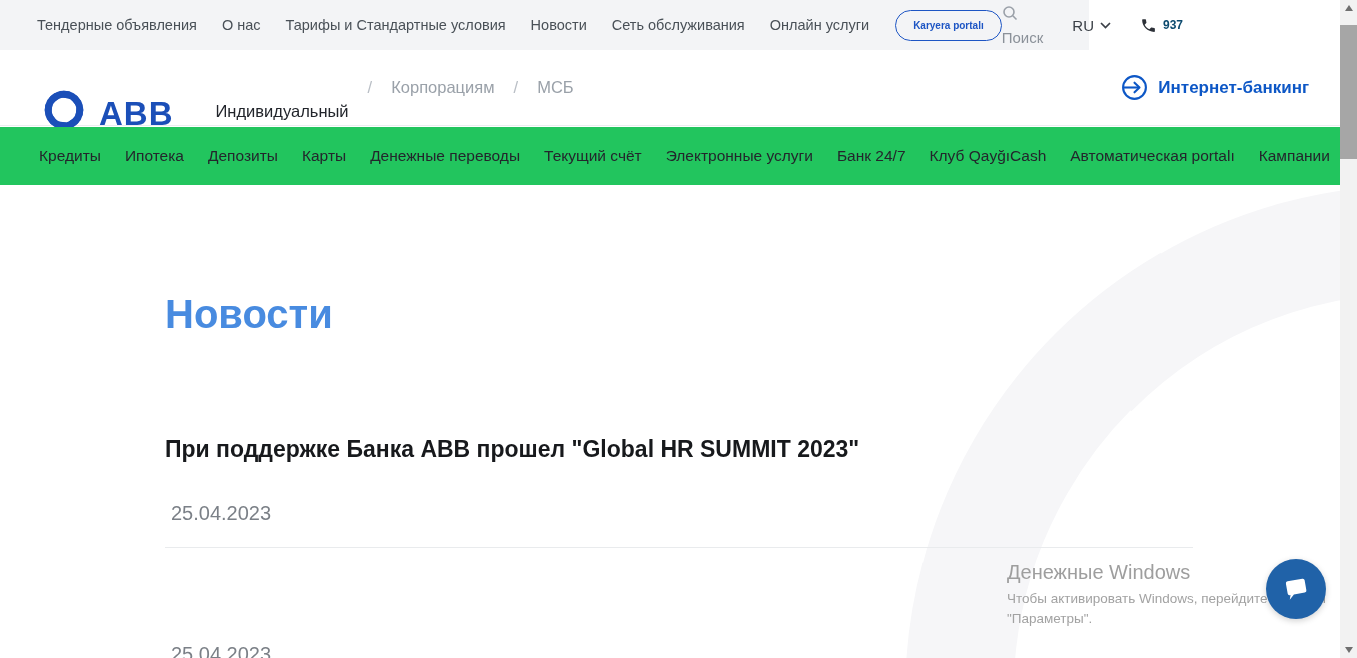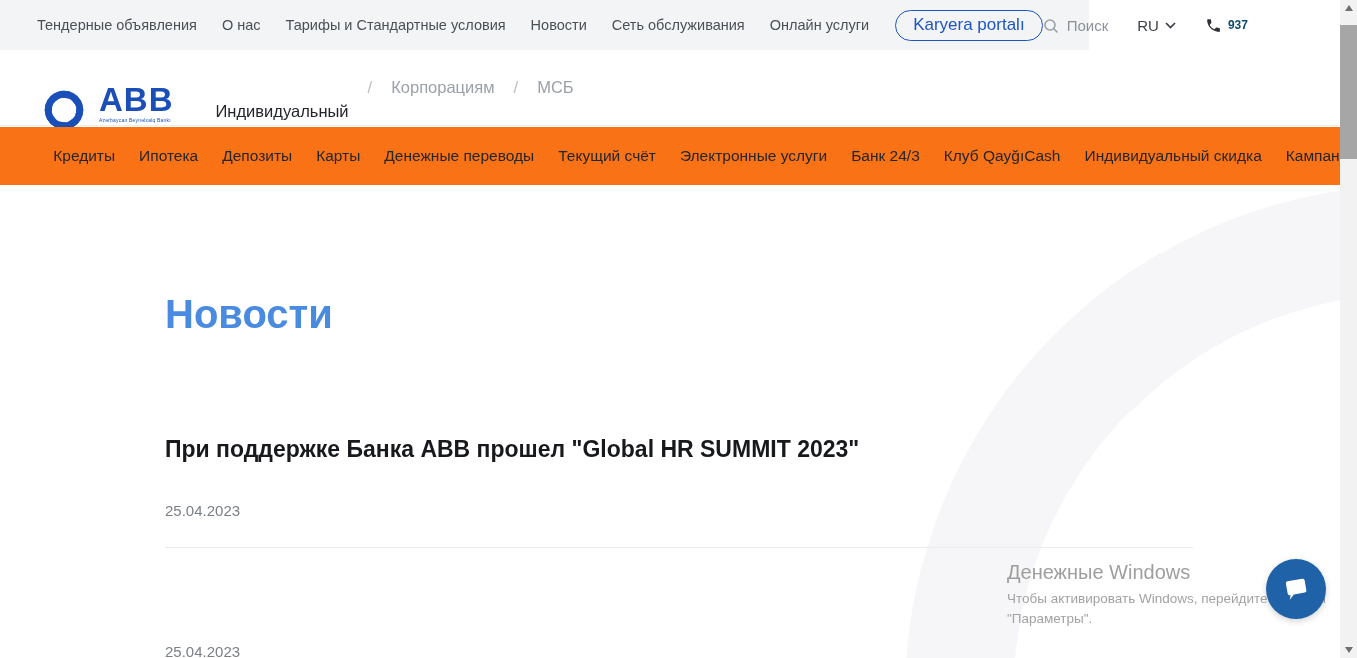--- a/index.html
+++ b/index.html
@@ -11,57 +11,57 @@
   .bg-swirl { position:absolute; left:840px; top:120px; z-index:0; pointer-events:none; }
 
   
   .topbar { position:absolute; top:0; left:0; width:1089px; height:50px;
             background:#f3f4f6; display:flex; align-items:center;
             padding:0 54px 0 37px; z-index:3; }
   .topbar-links { display:flex; gap:25px; align-items:center; }
   .toplink { font-size:14.5px; color:#495057; cursor:pointer; white-space:nowrap; }
   .career-btn { margin-left:26px; height:31px; padding:0 17px; border:1.4px solid #1d55c4;
                 border-radius:16px; background:transparent; color:#1d55c4;
-                font-size:17px; font-weight:400; display:flex; align-items:center;
+                font-size:10px; font-weight:700; display:flex; align-items:center;
                 cursor:pointer; white-space:nowrap; font-family:"Liberation Sans",sans-serif; }
   .topbar-right { margin-left:auto; display:flex; align-items:center; gap:29px; }
-  .search-box { display:flex; align-items:flex-end; gap:8px; cursor:pointer; }
+  .search-box { display:flex; align-items:flex-start; gap:8px; cursor:pointer;flex-direction:column; }
   .search-box span { font-size:15px; color:#8b9199; }
   .lang-box { display:flex; align-items:center; gap:6px; cursor:pointer;justify-content:center; }
   .lang-box span { font-size:15px; color:#3a3f46; font-weight:500; }
   .phone-box { display:flex; align-items:center; gap:6px; cursor:pointer; }
   .phone-box span { font-size:12px; color:#0c4a6e; font-weight:700; }
 
   
   .header { position:absolute; top:50px; left:0; width:1357px; height:76px; background:#fff;
             border-bottom:1px solid #ebedf0; display:flex; align-items:center;
             padding:0 48px 0 37px; z-index:3; }
-  .logo { display:flex; align-items:flex-start; gap:8px; cursor:pointer;margin-top:45px; }
+  .logo { display:flex; align-items:flex-end; gap:8px; cursor:pointer;margin-top:45px; }
   .logo-textwrap { display:flex; flex-direction:column; line-height:1; }
   .logo-abb { font-size:33px; font-weight:800; color:#1b4fb8; letter-spacing:1px; }
   .logo-sub { font-size:5px; color:#1b4fb8; margin-top:2px; letter-spacing:.2px; }
   .breadcrumb { display:flex; align-items:center; gap:19px; margin-left:42px; font-size:16.5px; }
   .seg-active { color:#22252b; font-weight:500; cursor:pointer;margin-top:48px; }
   .seg { color:#9aa1a9; cursor:pointer; }
   .seg-sep { color:#b9bec5; }
   .login { margin-left:auto; display:flex; align-items:center; gap:10px; cursor:pointer; }
   .login span { font-size:17px; font-weight:600; color:#0d57c6; }
 
   
-  .nav { position:absolute; top:127px; left:0; width:1357px; height:58px; background:#f97316;
-         display:flex; align-items:center; gap:24px; padding:0 0 0 39px; z-index:3;justify-content:flex-end; }
+  .nav { position:absolute; top:127px; left:0; width:1357px; height:58px; background:#22c55e;
+         display:flex; align-items:center; gap:24px; padding:0 0 0 39px; z-index:3; }
   .nav-item { font-size:15.5px; font-weight:500; color:#23262c; cursor:pointer; white-space:nowrap; }
 
   
   .content { position:absolute; inset:0; z-index:1; }
   .page-title { position:absolute; left:165px; top:292px; font-size:40px; font-weight:600;
                 color:#488be0; }
   .news-title { position:absolute; left:165px; font-size:23px; font-weight:600; color:#17191c;
                 cursor:pointer; white-space:nowrap; }
-  .news-date { position:absolute; left:165px; font-size:15px; color:#7b8087; }
+  .news-date { position:absolute; left:171px; font-size:20px; color:#7b8087; }
   .divider { position:absolute; left:165px; top:547px; width:1028px; height:1px; background:#e9ebed; }
 
   
   .win-wm { position:absolute; left:1007px; top:561px; z-index:2; pointer-events:none; }
   .win-wm-title { font-size:20px; color:#9e9e9e; }
   .win-wm-body { margin-top:5px; font-size:13.5px; line-height:1.45; color:#a2a2a2; width:330px; }
 
   
   .chat-btn { position:absolute; left:1266px; top:559px; width:60px; height:60px;
               border-radius:50%; background:#2062a8; z-index:5; display:flex;
@@ -153,33 +153,41 @@
         <span class="logo-sub">Azərbaycan Beynəlxalq Bankı</span>
       </div>
     </div>
     <div class="breadcrumb">
       <span class="seg-active">Индивидуальный</span>
       <span class="seg-sep">/</span>
       <span class="seg">Корпорациям</span>
       <span class="seg-sep">/</span>
       <span class="seg">МСБ</span>
     </div>
+    <div class="login">
+      <svg width="27" height="27" viewBox="0 0 27 27">
+        <circle cx="13.5" cy="13.5" r="11.4" fill="none" stroke="#0d57c6" stroke-width="2.1"></circle>
+        <line x1="3" y1="13.5" x2="18" y2="13.5" stroke="#0d57c6" stroke-width="2.1"></line>
+        <polyline points="13.5,8.7 18.5,13.5 13.5,18.3" fill="none" stroke="#0d57c6" stroke-width="2.1" stroke-linejoin="round" stroke-linecap="round"></polyline>
+      </svg>
+      <span>Интернет-банкинг</span>
+    </div>
   </div>
 
   <div class="nav">
     <span class="nav-item">Кредиты</span>
     <span class="nav-item">Ипотека</span>
     <span class="nav-item">Депозиты</span>
     <span class="nav-item">Карты</span>
     <span class="nav-item">Денежные переводы</span>
     <span class="nav-item">Текущий счёт</span>
     <span class="nav-item">Электронные услуги</span>
-    <span class="nav-item">Банк 24/3</span>
+    <span class="nav-item">Банк 24/7</span>
     <span class="nav-item">Клуб QayğıCash</span>
-    <span class="nav-item">Индивидуальный скидка</span>
+    <span class="nav-item">Автоматическая portalı</span>
     <span class="nav-item">Кампании</span>
   </div>
 
   <div class="content">
     <h1 class="page-title">Новости</h1>
 
     <div class="news-title" style="top:436px">При поддержке Банка АВВ прошел "Global HR SUMMIT 2023"</div>
     <div class="news-date" style="top:502px">25.04.2023</div>
 
     <div class="divider"></div>

